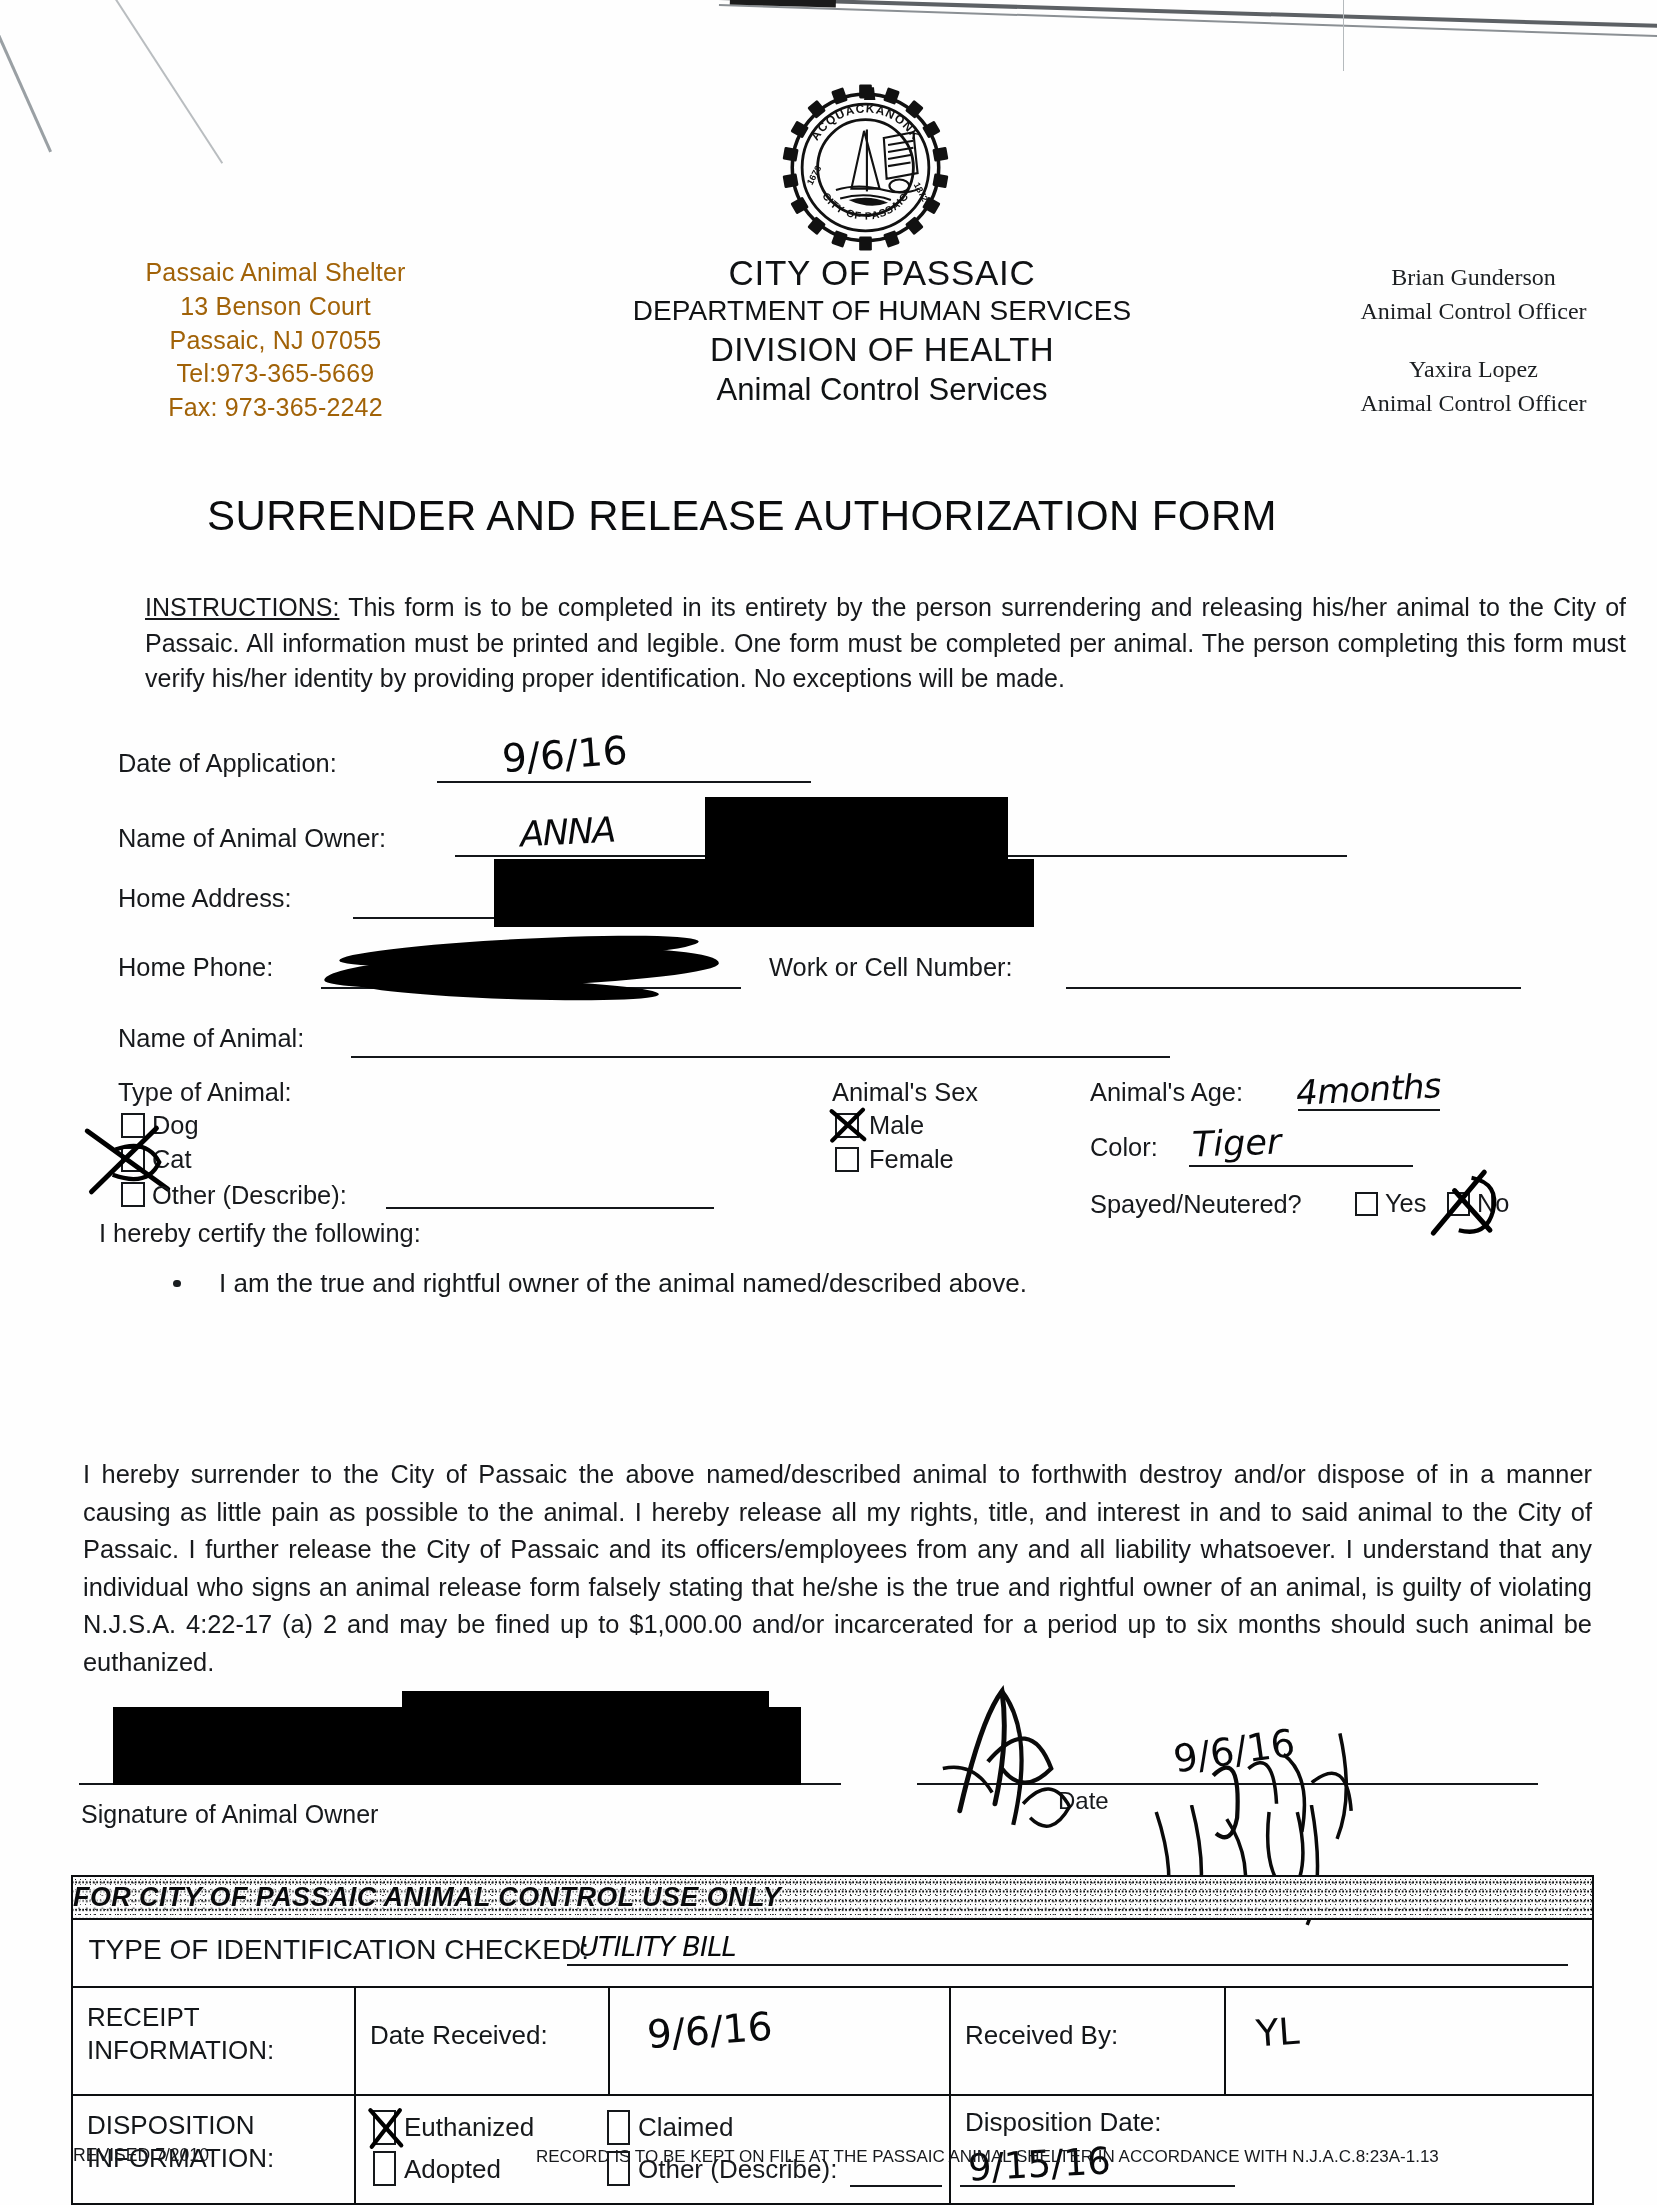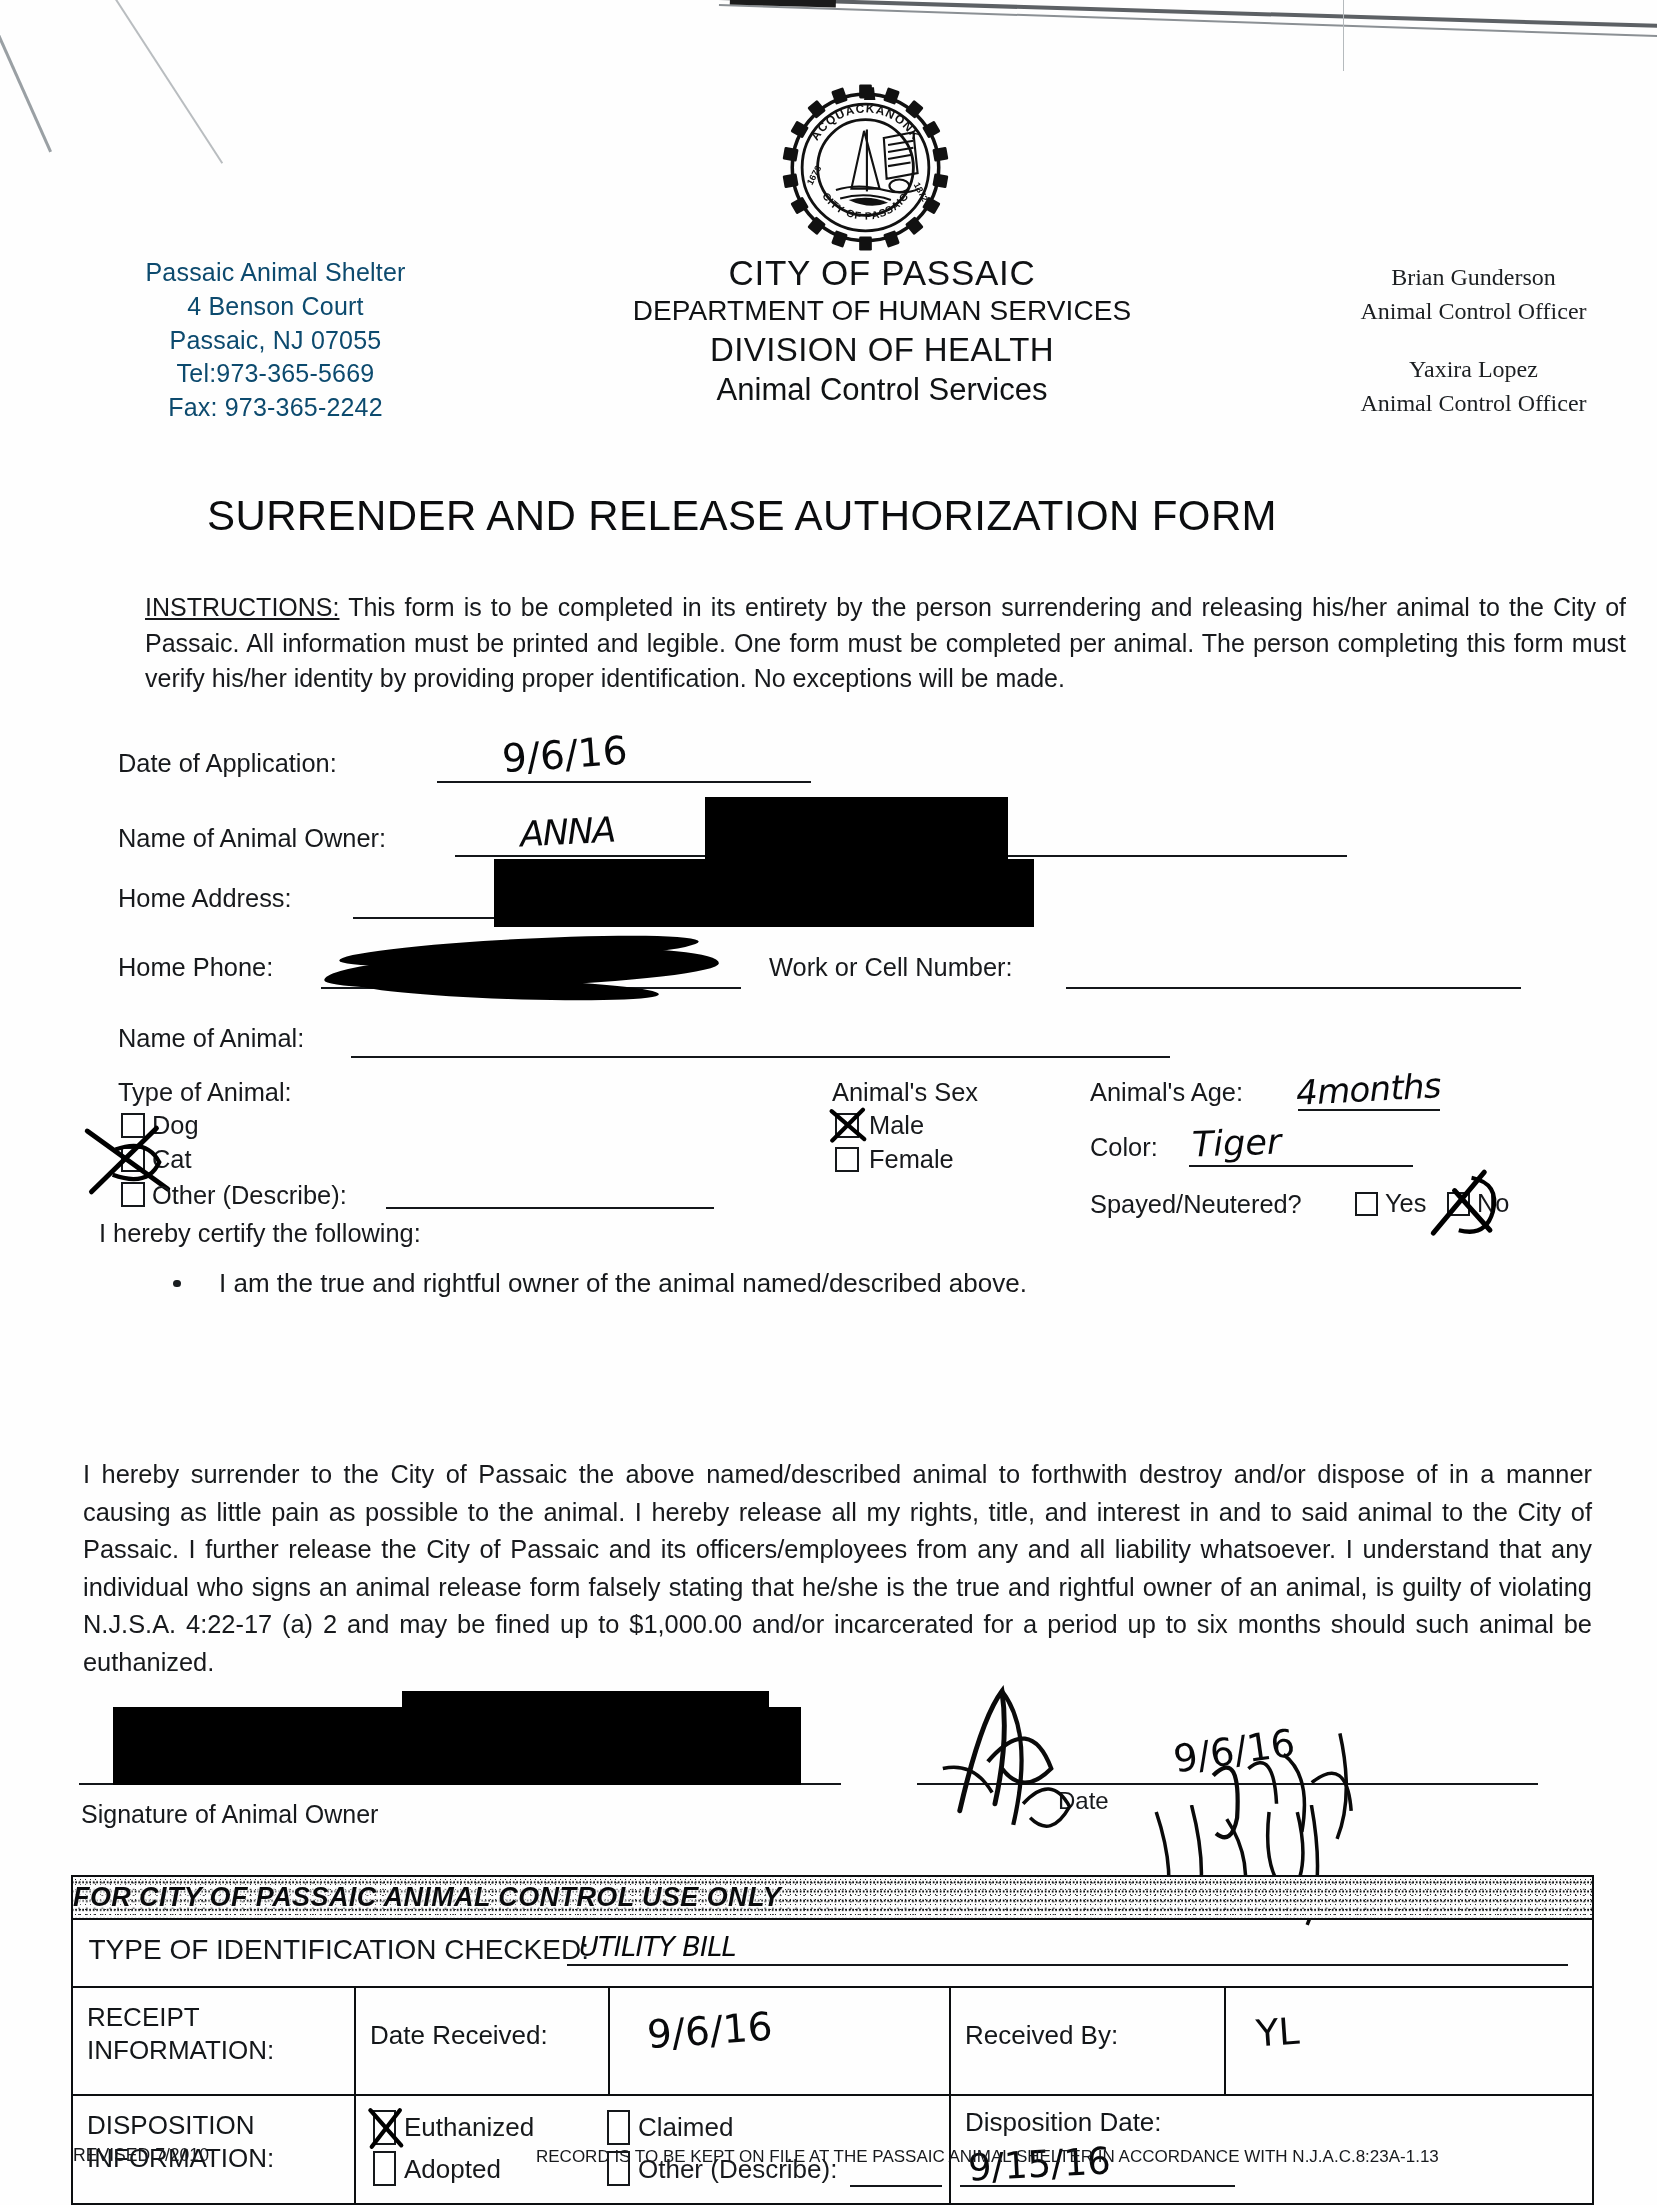--- a/index.html
+++ b/index.html
@@ -69,21 +69,21 @@
   }
 
   
   .hdr-left {
     position: absolute;
     left: 78px; top: 256px;
     width: 395px;
     text-align: center;
     font-size: 25px;
     line-height: 1.35;
-    color: #0c4a6e;
+    color: #a16207;
     letter-spacing: 0.2px;
   }
   .hdr-center {
     position: absolute;
     left: 494px; top: 252px;
     width: 776px;
     text-align: center;
     color: #101214;
   }
   .hdr-center .l1 { font-size: 35px; letter-spacing: 0.7px; line-height: 1.18;}
@@ -372,21 +372,21 @@
         <path d="M78 152 Q110 142 146 152 Q176 160 196 150"></path>
         <path d="M84 164 Q120 154 156 166"></path>
         <ellipse cx="168" cy="146" rx="14" ry="9"></ellipse>
       </g>
       <path d="M96 166 q30 -8 56 4 q-26 10 -56 -4z" fill="#111"></path>
     </svg>
   </div>
 
   <div class="hdr-left">
     <div>Passaic Animal Shelter</div>
-    <div>4 Benson Court</div>
+    <div>13 Benson Court</div>
     <div>Passaic, NJ 07055</div>
     <div>Tel:973-365-5669</div>
     <div>Fax: 973-365-2242</div>
   </div>
 
   <div class="hdr-center">
     <div class="l1">CITY OF PASSAIC</div>
     <div class="l2">DEPARTMENT OF HUMAN SERVICES</div>
     <div class="l3">DIVISION OF HEALTH</div>
     <div class="l4">Animal Control Services</div>

